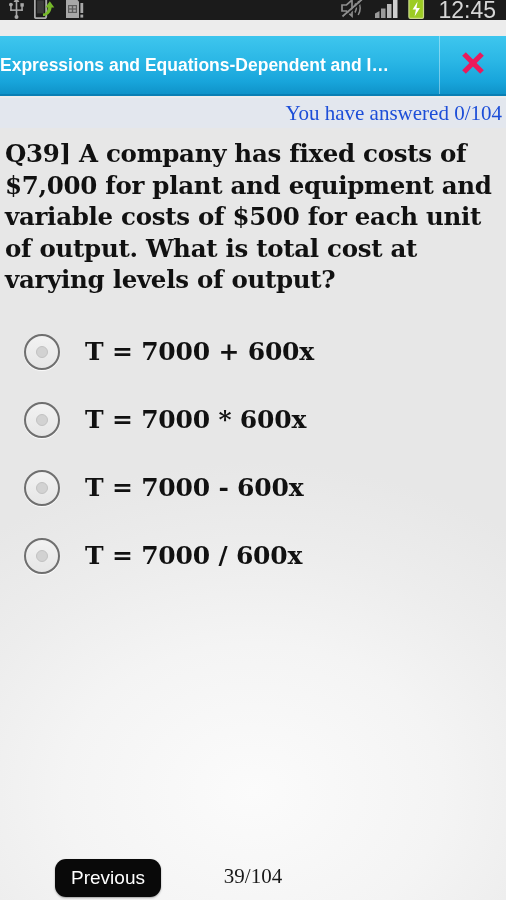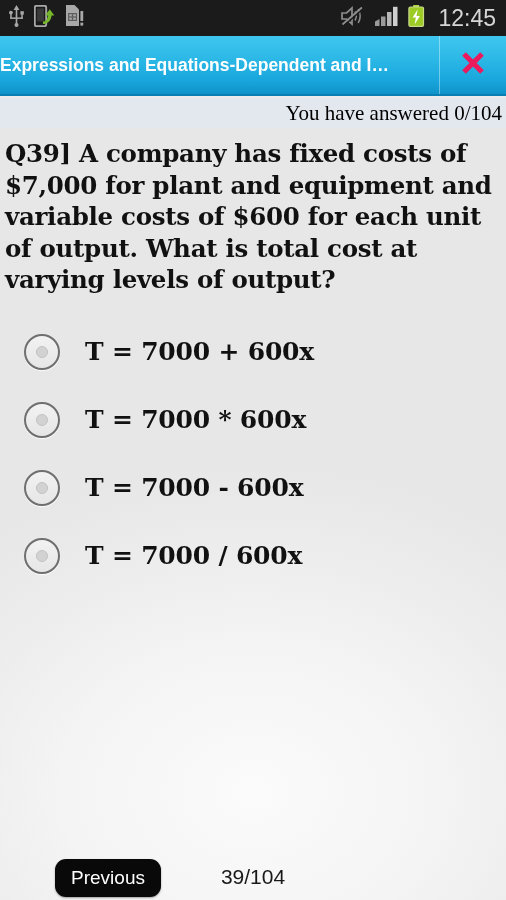--- a/index.html
+++ b/index.html
@@ -19,21 +19,21 @@
     height: 900px;
     overflow: hidden;
     background: #ececec;
   }
 
   
   #statusbar {
     position: absolute;
     left: 0; top: 0;
     width: 506px;
-    height: 36px;
+    height: 20px;
     background: #1b1b1b;
     display: flex;
     align-items: center;
     box-sizing: border-box;
     padding: 0 10px 0 8px;
   }
   #statusbar .left-icons {
     display: flex;
     align-items: center;
     gap: 9px;
@@ -98,21 +98,21 @@
     background: #e3e7ee;
     display: flex;
     align-items: center;
     justify-content: flex-end;
     box-sizing: border-box;
     padding-right: 4px;
   }
   #answered-text {
     font-family: "Liberation Serif", serif;
     font-size: 21px;
-    color: #000000;
+    color: #1d4ed8;
     line-height: 1;
   }
 
   
   #content {
     position: absolute;
     left: 0; top: 128px;
     width: 506px;
     height: 772px;
     background:
@@ -202,21 +202,21 @@
     left: 340px;
     bottom: 3px;
     width: 113px;
   }
   #page-counter {
     position: absolute;
     left: 0;
     right: 0;
     bottom: 11px;
     text-align: center;
-    font-family: Liberation Sans, sans-serif;
+    font-family: Liberation Serif, serif;
     font-size: 21px;
     color: #191919;
     margin-top: 14px;
   }
 </style>
 </head>
 <body>
 
 <div id="screen">
 
@@ -296,21 +296,21 @@
       </span>
     </div>
   </div>
 
   <div id="answered-strip">
     <span id="answered-text">You have answered 0/104</span>
   </div>
 
   <div id="content">
 
-    <div id="question">Q39]   A company has fixed costs of $7,000 for plant and equipment and variable costs of $600 for each unit of output. What is total cost at varying levels of output?</div>
+    <div id="question">Q39]   A company has fixed costs of $7,000 for plant and equipment and variable costs of $500 for each unit of output. What is total cost at varying levels of output?</div>
 
     <div id="options">
 
       <div class="option-row">
         <span class="radio">
           <span class="dot"></span>
         </span>
         <span class="option-label">T = 7000 + 600x</span>
       </div>
 

